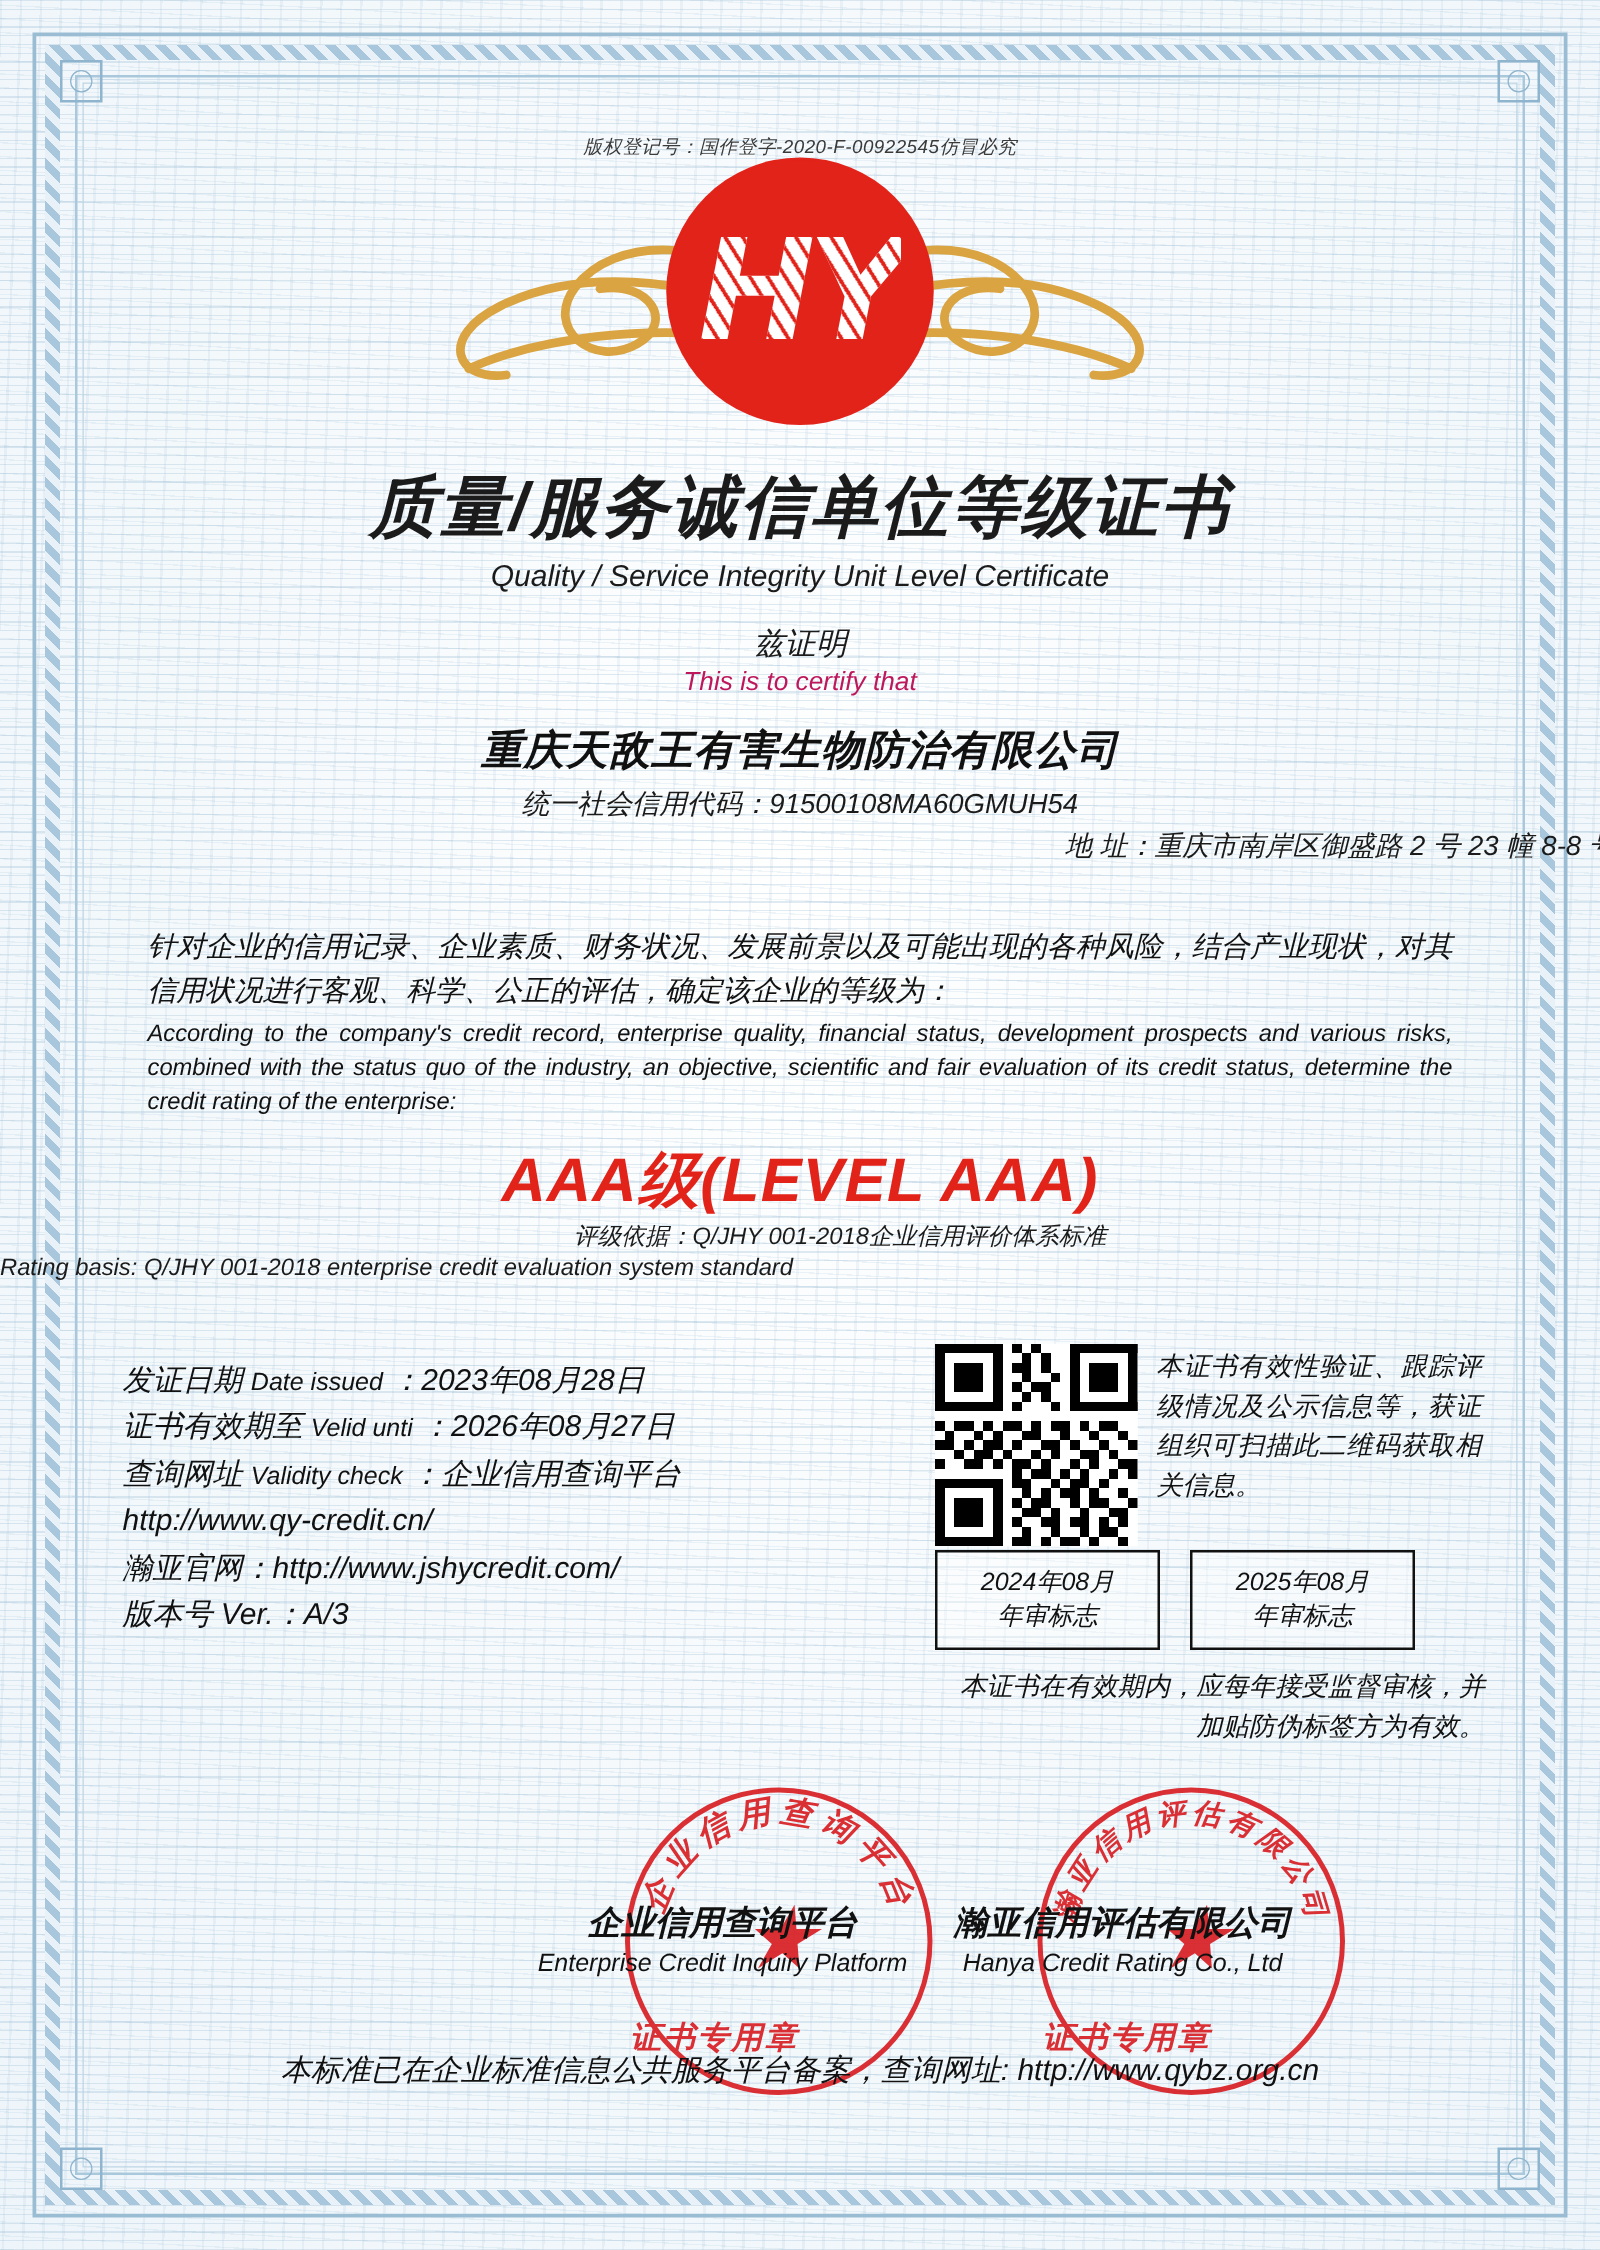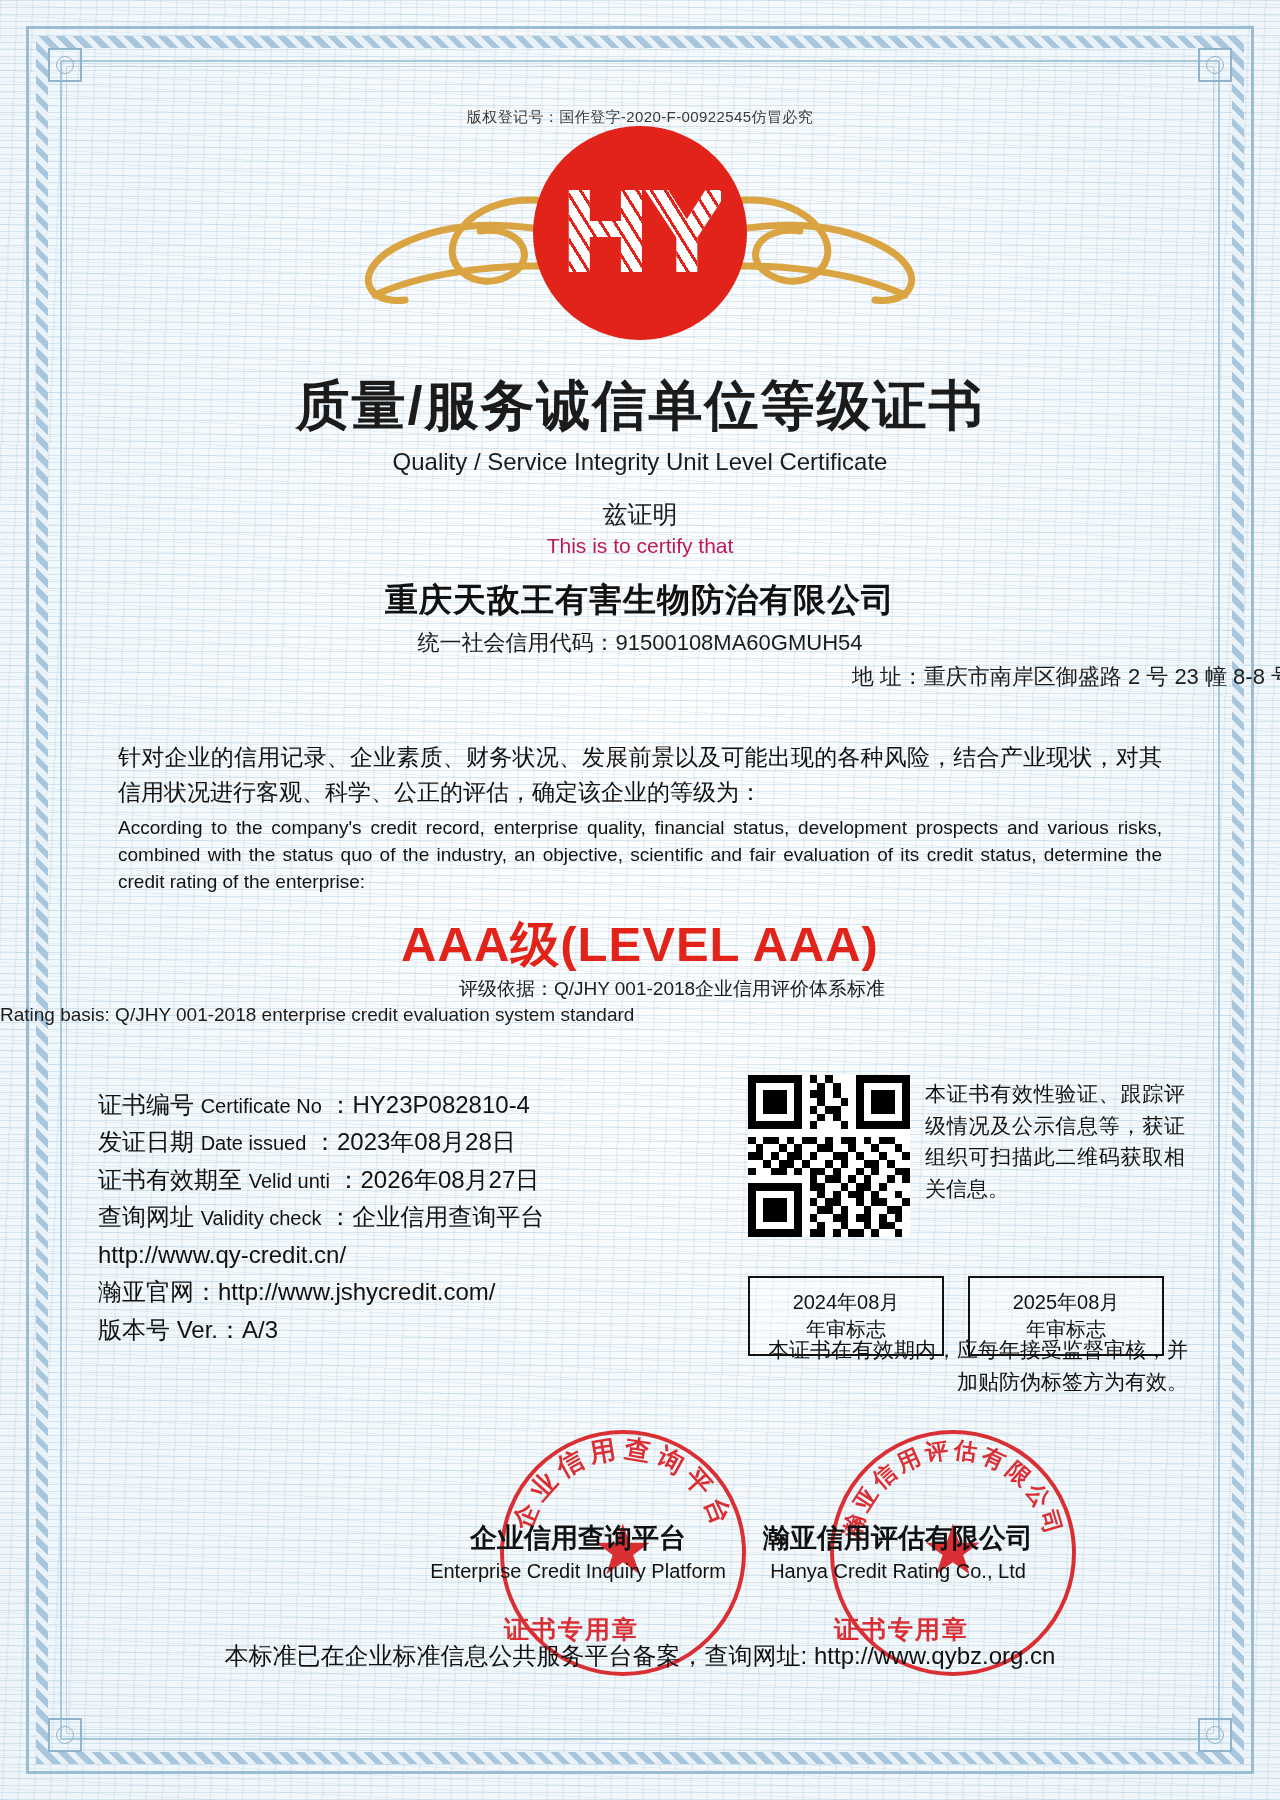--- a/index.html
+++ b/index.html
@@ -48,21 +48,21 @@
   }
   .corner{
     position:absolute;width:30px;height:30px;border:2px solid #8fb4cd;
   }
   .corner span{position:absolute;inset:6px;border:1px solid #8fb4cd;border-radius:50%;}
   .c-tl{left:48px;top:48px;}
   .c-tr{right:48px;top:48px;}
   .c-bl{left:48px;bottom:48px;}
   .c-br{right:48px;bottom:48px;}
 
-  .content{position:absolute;inset:0;}
+  .content{position:absolute;inset:0;font-style:italic;}
 
   .copyright{
     position:absolute;top:108px;left:0;width:100%;
     text-align:center;font-size:15px;color:#3a3a3a;letter-spacing:.4px;
   }
 
   
   .flourish{position:absolute;top:175px;left:0;width:100%;height:150px;}
   .flourish svg{display:block;margin:0 auto;}
 
@@ -153,22 +153,22 @@
   .qr{
     position:absolute;left:748px;top:1075px;width:162px;height:162px;
     background:#fff;
   }
   .qr svg{display:block;}
   .qr-note{
     position:absolute;left:925px;top:1078px;width:260px;
     font-size:21px;color:#111;line-height:1.5;text-align:justify;
   }
   .boxes{
-    position:absolute;left:748px;top:1240px;width:416px;
-    display:flex;gap:24px;margin-top:36px;
+    position:absolute;left:748px;top:1240px;width:384px;
+    display:flex;gap:24px;
   }
   .abox{
     flex:1;border:2px solid #111;height:76px;
     display:flex;flex-direction:column;align-items:center;justify-content:center;
     font-size:20px;color:#111;line-height:1.35;background:rgba(255,255,255,.35);
   }
   .foot-note{
     position:absolute;left:748px;top:1334px;width:440px;
     font-size:21px;color:#111;line-height:1.5;text-align:right;
   }
@@ -263,25 +263,20 @@
     <div class="para">
       <div class="cn">针对企业的信用记录、企业素质、财务状况、发展前景以及可能出现的各种风险，结合产业现状，对其信用状况进行客观、科学、公正的评估，确定该企业的等级为：</div>
       <div class="en">According to the company's credit record, enterprise quality, financial status, development prospects and various risks, combined with the status quo of the industry, an objective, scientific and fair evaluation of its credit status, determine the credit rating of the enterprise:</div>
     </div>
 
     <div class="level">AAA级(LEVEL AAA)</div>
     <div class="basis-cn">评级依据：Q/JHY 001-2018企业信用评价体系标准</div>
     <div class="basis-en">Rating basis: Q/JHY 001-2018 enterprise credit evaluation system standard</div>
 
     <div class="info">
-      <div>
-        <span>证书编号</span>
-        <span class="lbl-en">Certificate No</span>
-        <span>：HY23P082810-4</span>
-      </div>
       <div>
         <span>发证日期</span>
         <span class="lbl-en">Date issued</span>
         <span>：2023年08月28日</span>
       </div>
       <div>
         <span>证书有效期至</span>
         <span class="lbl-en">Velid unti</span>
         <span>：2026年08月27日</span>
       </div>

